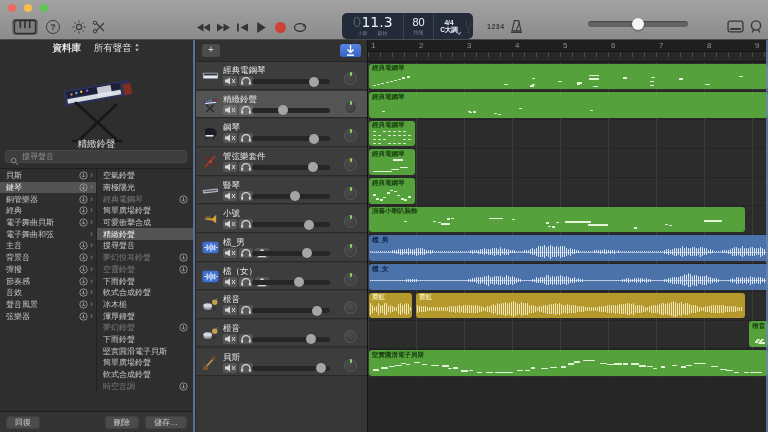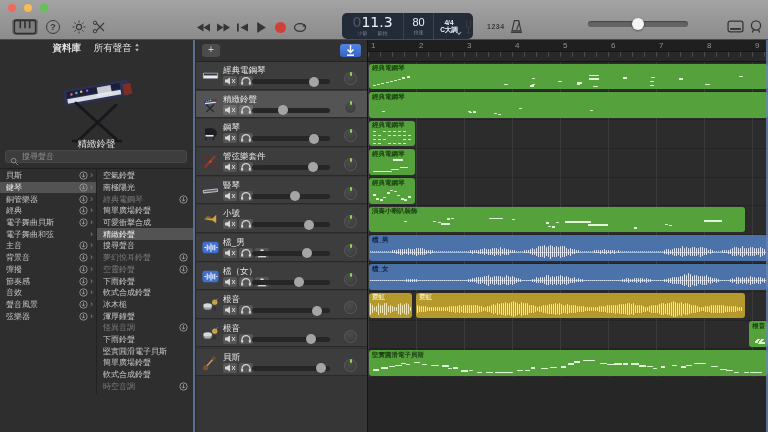--- a/index.html
+++ b/index.html
@@ -416,21 +416,21 @@
           <div class="srow">
             <span class="lbl">軟式合成鈴聲</span>
           </div>
           <div class="srow">
             <span class="lbl">冰木槌</span>
           </div>
           <div class="srow">
             <span class="lbl">渾厚鐘聲</span>
           </div>
           <div class="srow dim">
-            <span class="lbl">怪異音調</span>
+            <span class="lbl">夢幻鈴聲</span>
             <span class="dlic"><svg width="100%" height="100%" viewBox="0 0 9 9">
                 <circle cx="4.5" cy="4.5" r="3.7" fill="none" stroke="#9a9a9a" stroke-width=".9"></circle>
                 <path d="M4.5 2.3V6 M3 4.6 4.5 6.2 6 4.6" stroke="#9a9a9a" stroke-width=".9" fill="none"></path>
               </svg></span>
           </div>
           <div class="srow">
             <span class="lbl">下雨鈴聲</span>
           </div>
           <div class="srow">
             <span class="lbl">堅實圓滑電子貝斯</span>
@@ -442,20 +442,26 @@
             <span class="lbl">軟式合成鈴聲</span>
           </div>
           <div class="srow dim">
             <span class="lbl">時空音調</span>
             <span class="dlic"><svg width="100%" height="100%" viewBox="0 0 9 9">
                 <circle cx="4.5" cy="4.5" r="3.7" fill="none" stroke="#9a9a9a" stroke-width=".9"></circle>
                 <path d="M4.5 2.3V6 M3 4.6 4.5 6.2 6 4.6" stroke="#9a9a9a" stroke-width=".9" fill="none"></path>
               </svg></span>
           </div>
         </div>
+    </div>
+    <div class="sb-btm">
+      <button class="sbtn">回復</button>
+      <span class="spring"></span>
+      <button class="sbtn">刪除</button>
+      <button class="sbtn">儲存…</button>
     </div>
   </div>
   <div class="focusline" style="left:193px;"></div>
 
   <div class="theader">
     <div class="ttop">
       <span class="addbtn">+</span>
       <span class="catchbtn">
           <svg width="100%" height="100%" viewBox="0 0 10 13">
             <path d="M5 1V8 M2 5.5 5 8.5 8 5.5" stroke="#fff" stroke-width="1.4" fill="none"></path>

